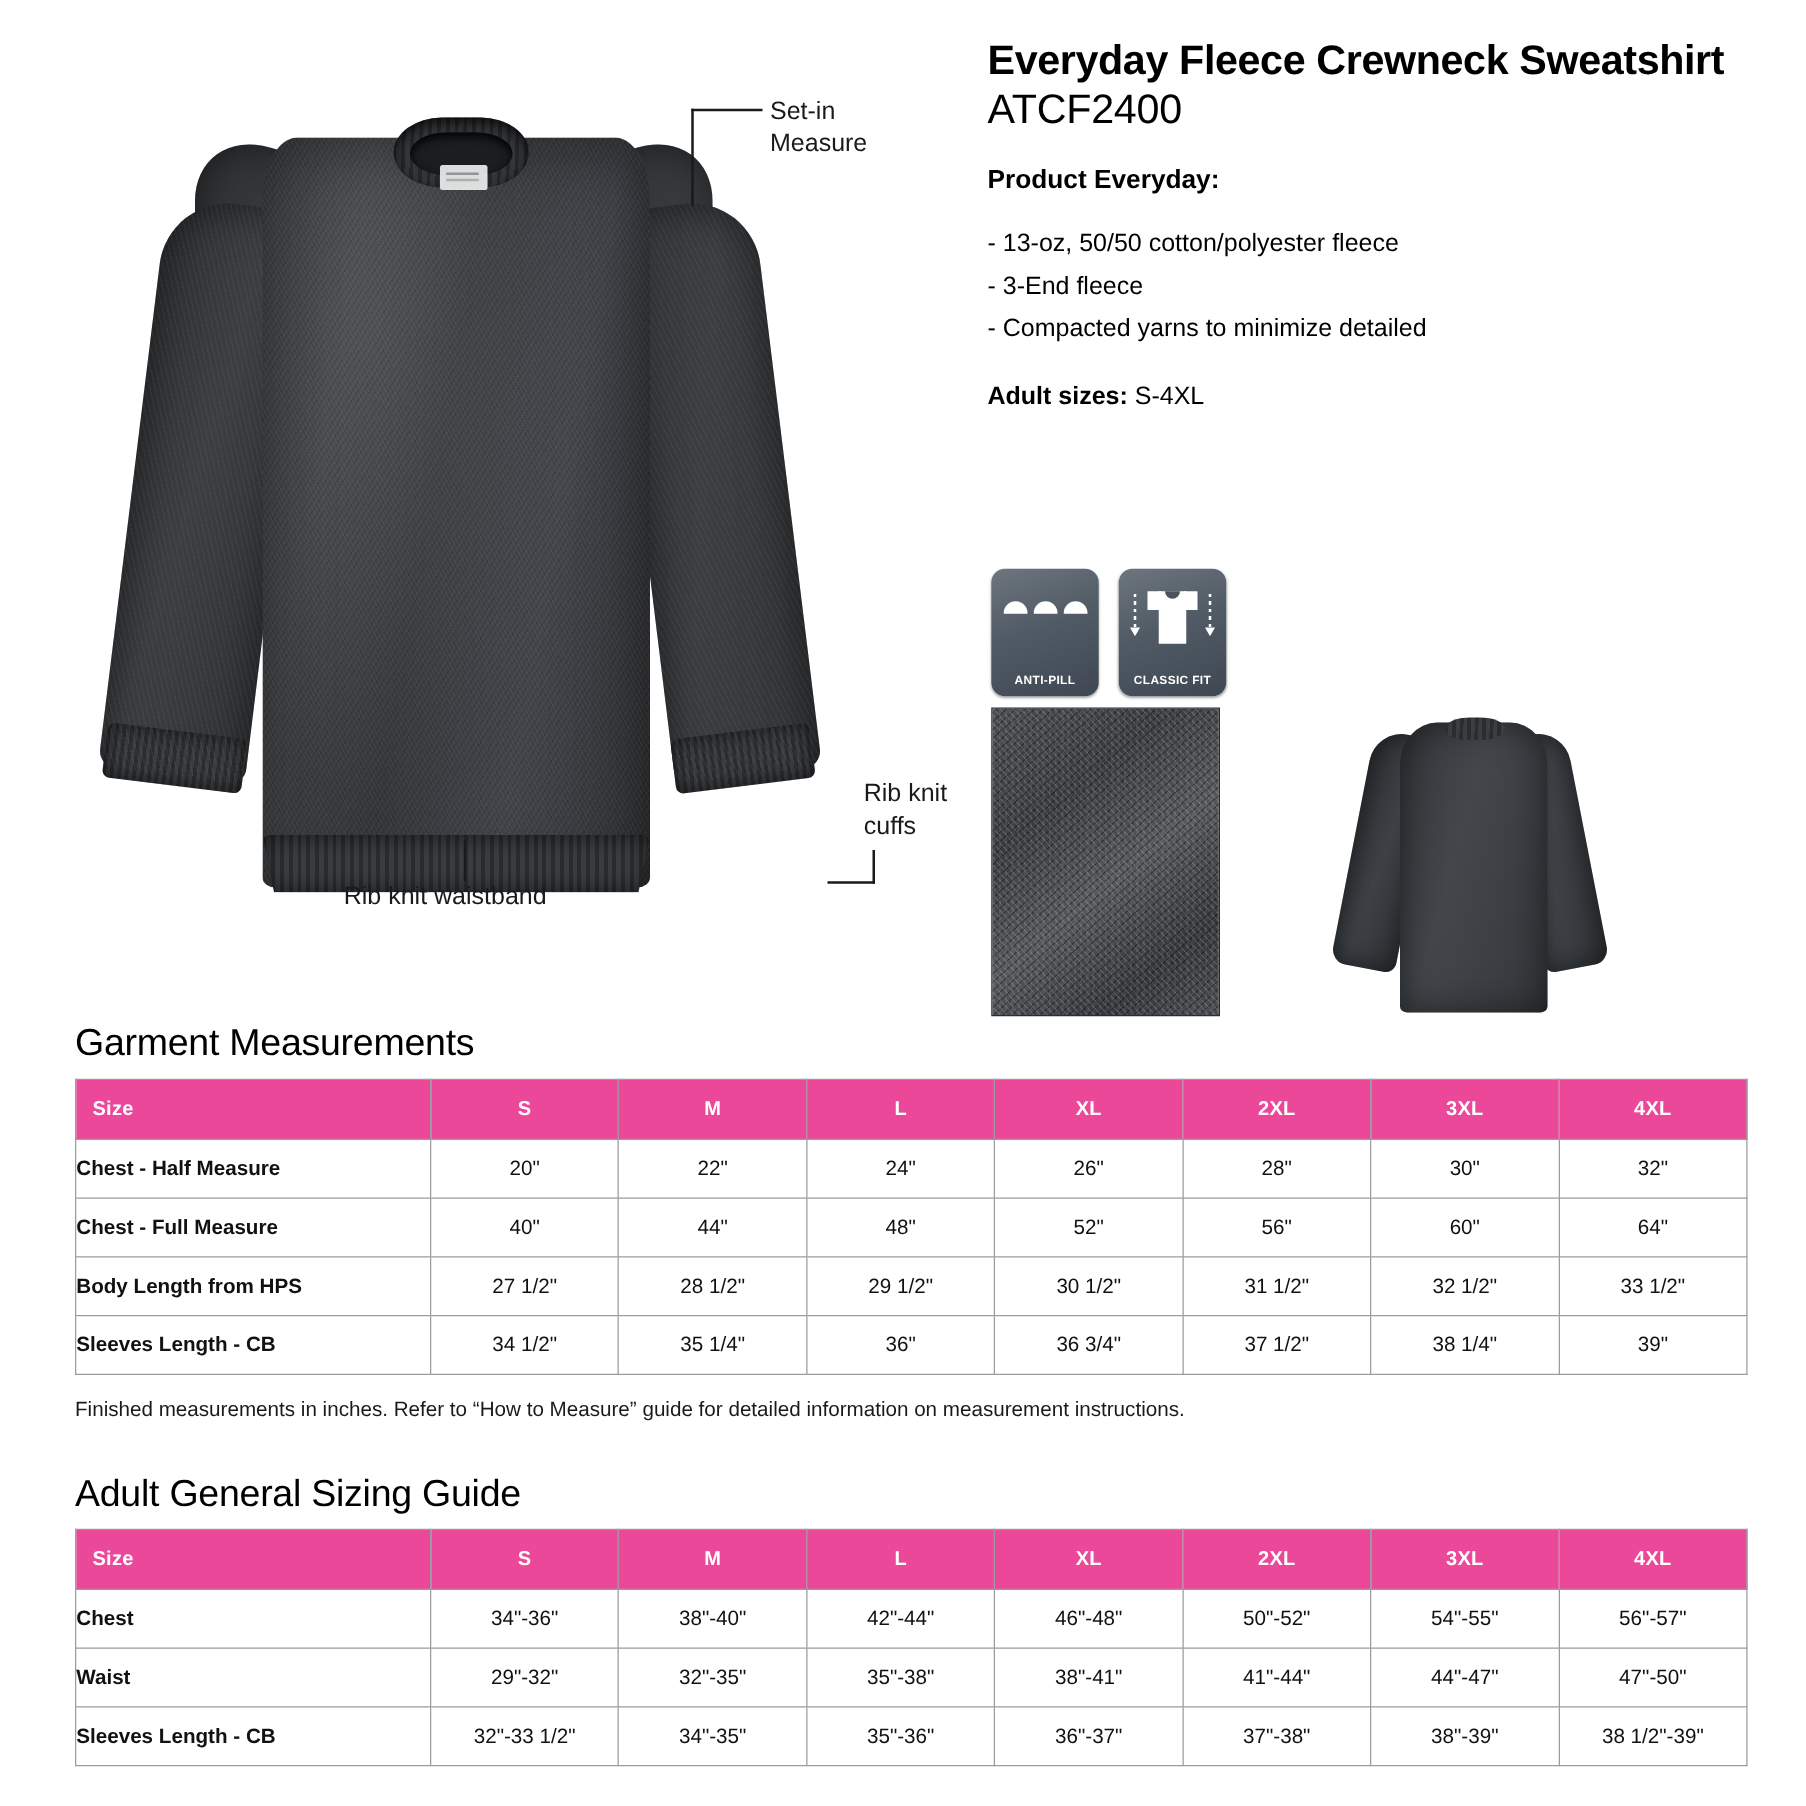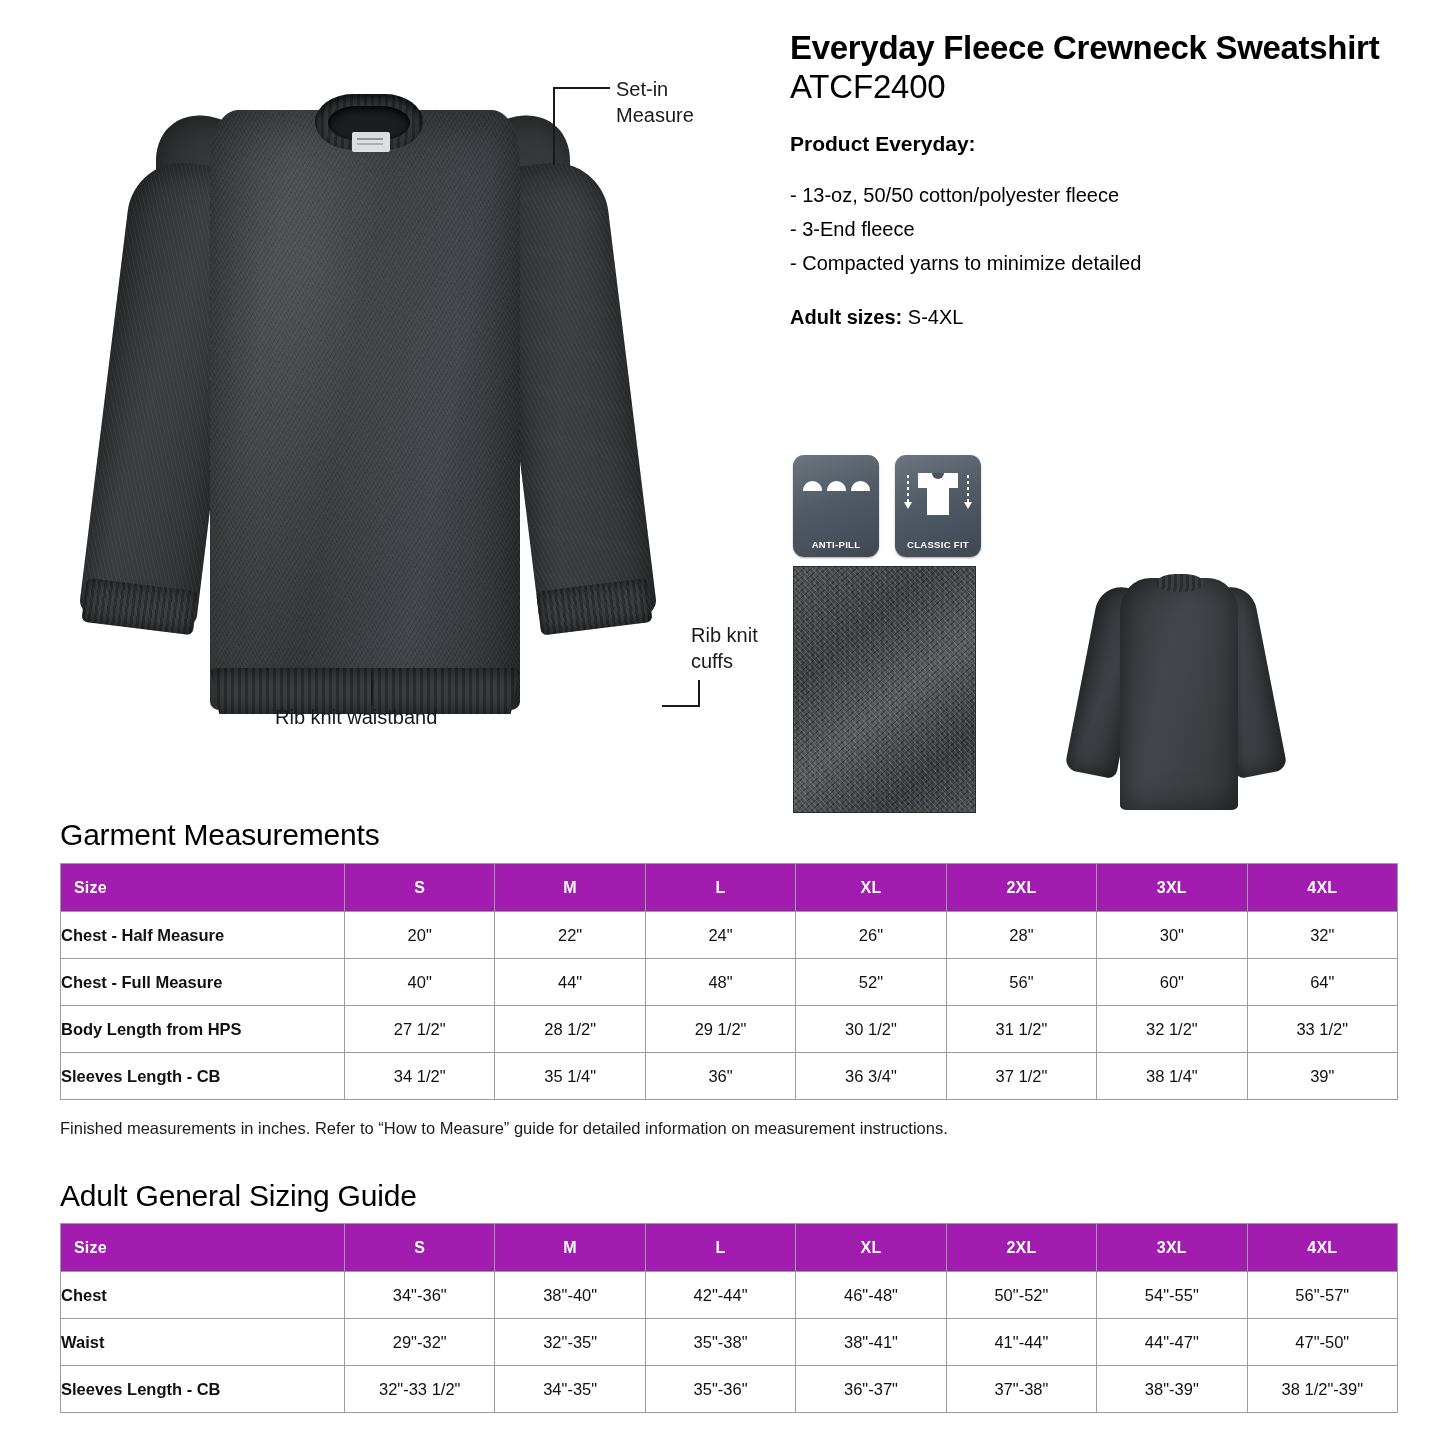--- a/index.html
+++ b/index.html
@@ -138,21 +138,21 @@
   .bv-sleeve.r { left:168px; border-radius:10px 26px 12px 9px; transform: rotate(-11deg); }
   .bv-collar { position:absolute; left:106px; top:14px; width:48px; height:18px;
     border-radius:50%/60%;
     background: repeating-linear-gradient(92deg,#2a2d30 0 3px,#3a3e41 3px 6px); }
 
   
   .sec-title { position:absolute; font-size:30px; font-weight:normal; letter-spacing:-.2px; }
   table.spec { position:absolute; border-collapse:collapse; width:1338px; table-layout:fixed; }
   table.spec th, table.spec td { border:1px solid #9a9c9f; }
   table.spec thead th {
-    background:#a21caf; color:#fff; font-size:16px; font-weight:bold;
+    background:#ec4899; color:#fff; font-size:16px; font-weight:bold;
     height:48px; text-align:center; letter-spacing:.2px;
   }
   table.spec thead th.lbl { text-align:left; padding-left:13px; }
   table.spec tbody td { height:47px; font-size:16.5px; text-align:center; color:#111; }
   table.spec tbody td.lbl { text-align:left; font-weight:bold; font-size:16.5px; }
   .col-lbl { width:284px; }
   .note { position:absolute; font-size:16.5px; color:#1a1a1a; }
 </style>
 </head>
 <body>

